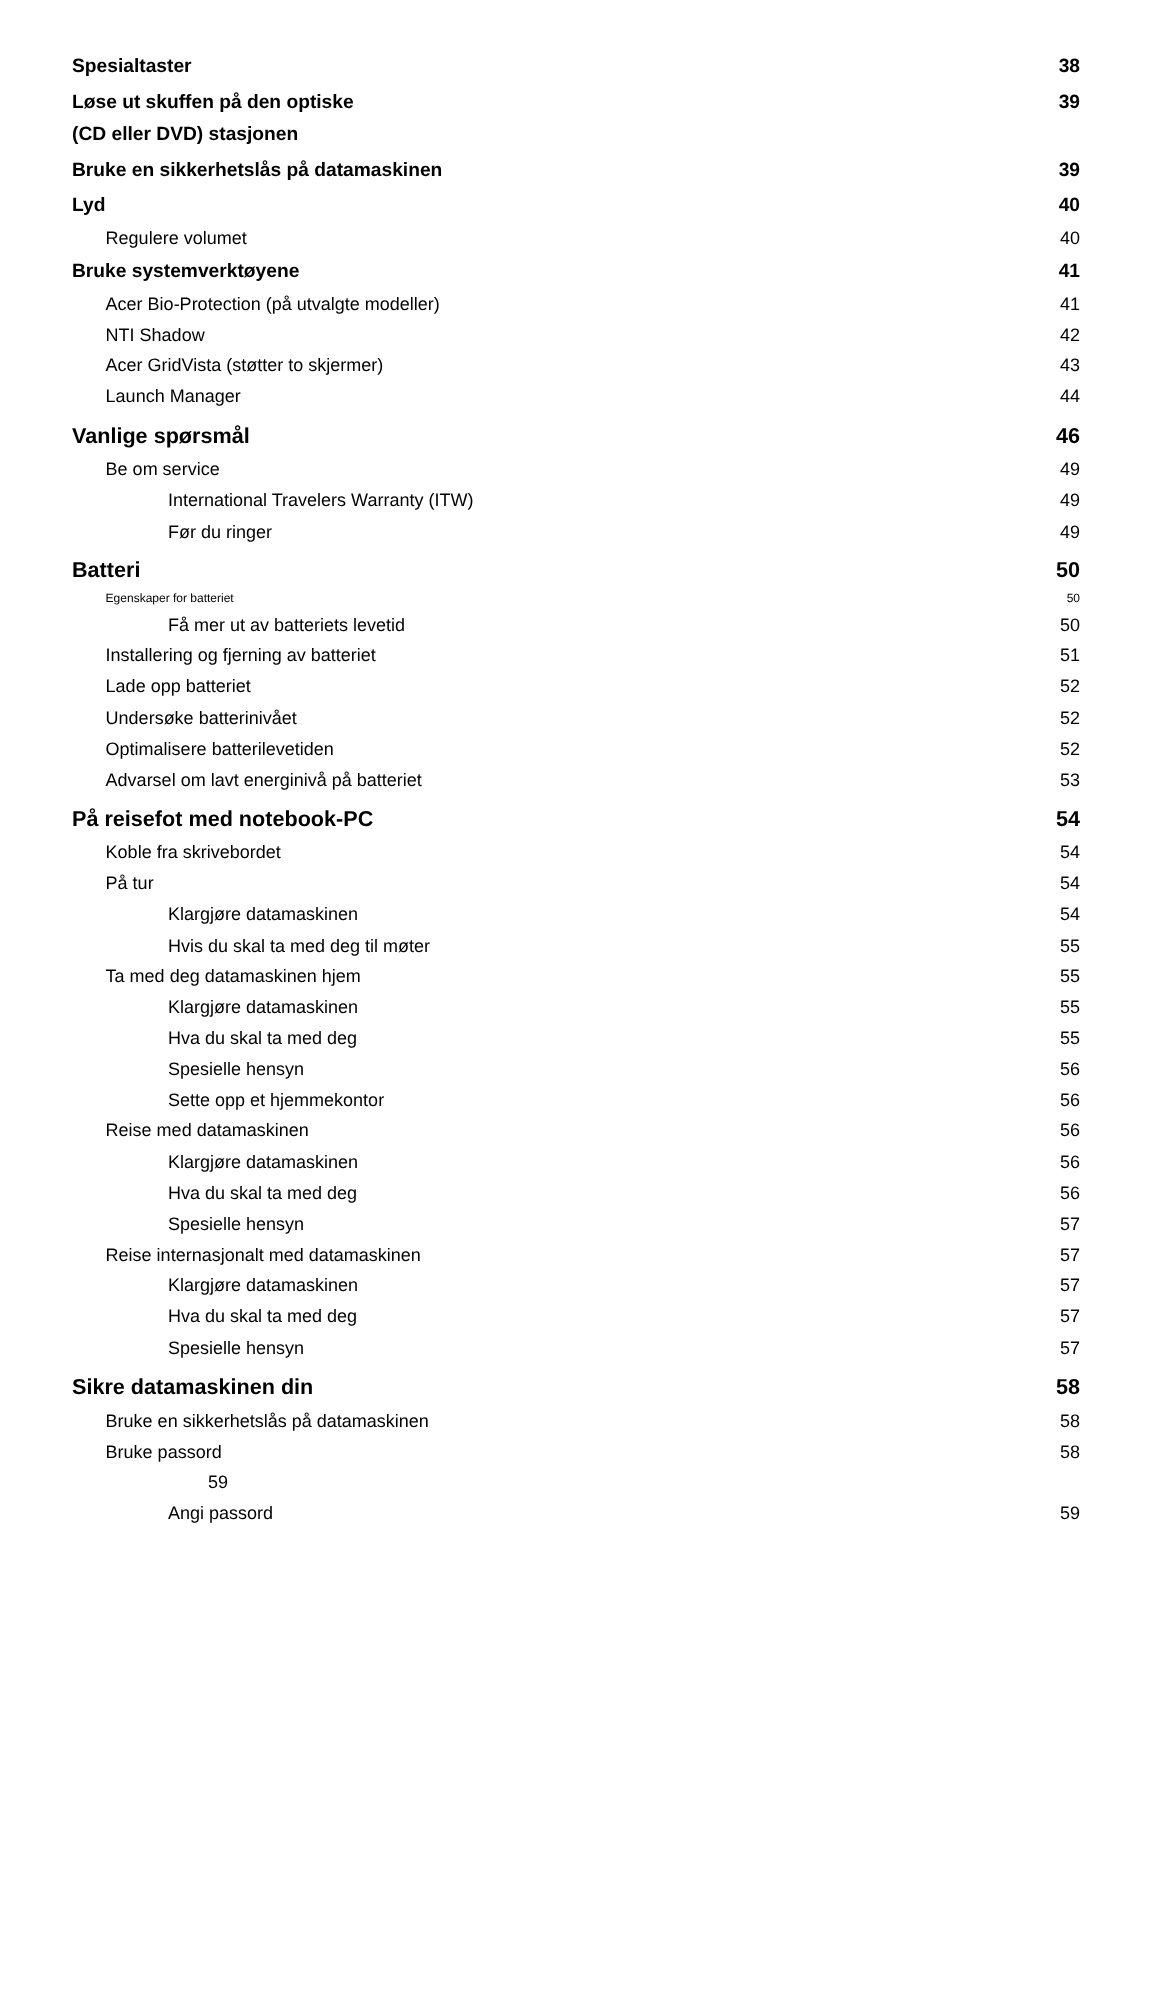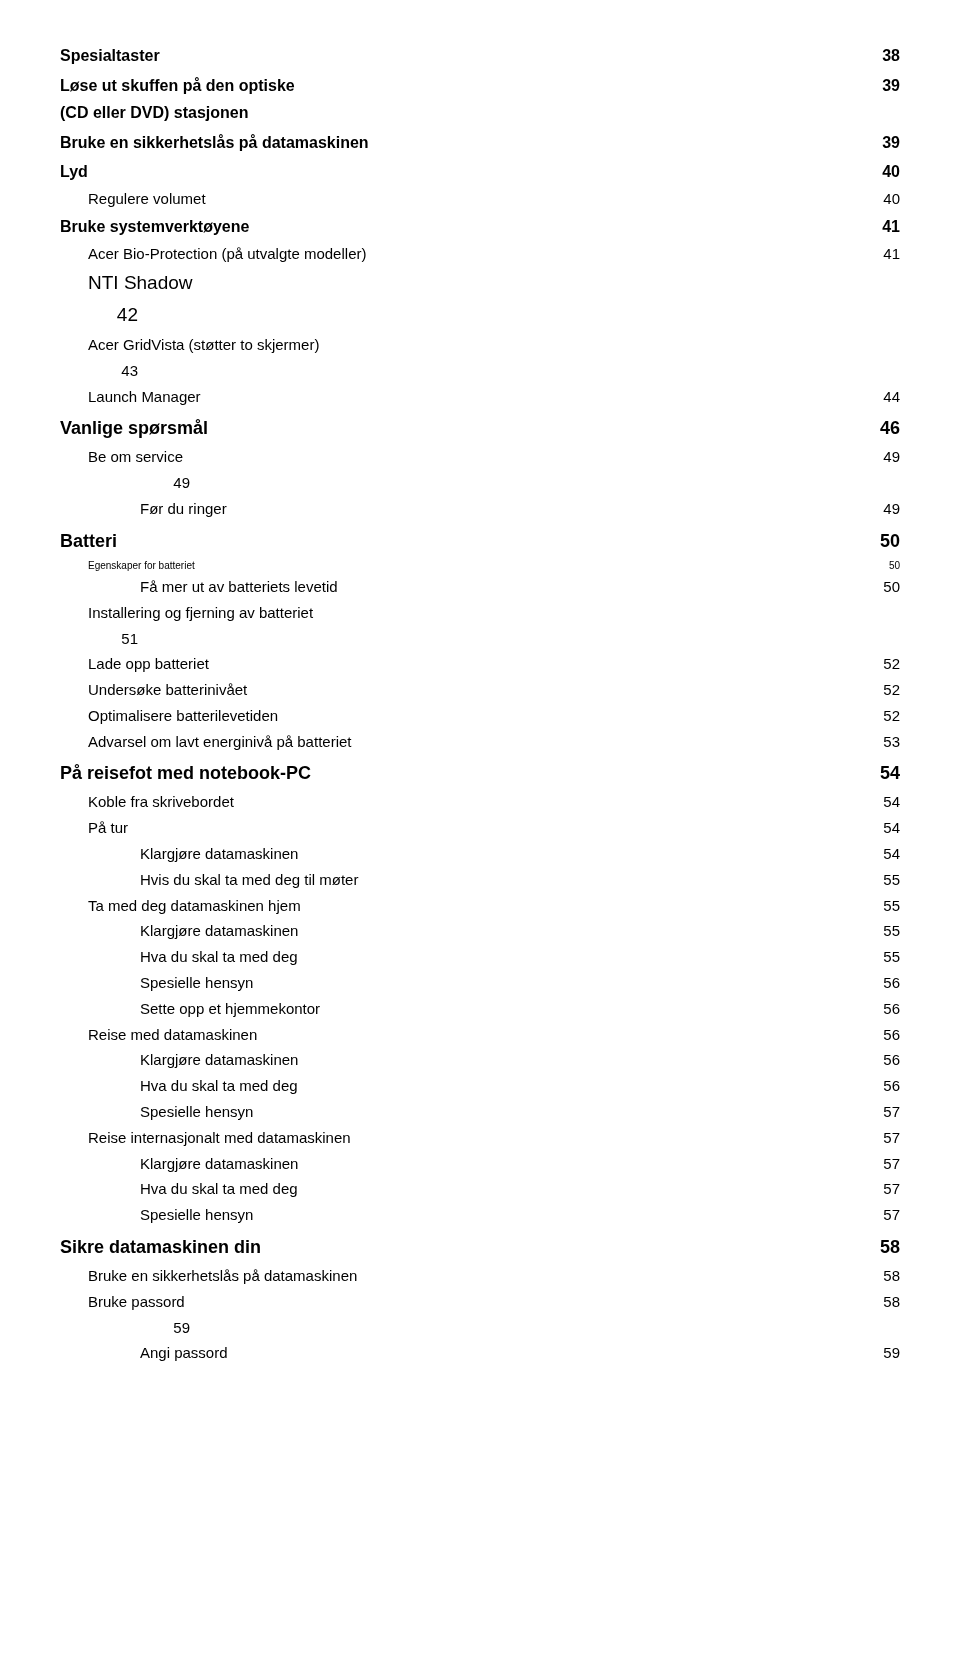--- a/index.html
+++ b/index.html
@@ -47,60 +47,61 @@
       <span style="min-width: 50px; text-align: right; flex-shrink: 0;">40</span>
     </div>
     <div style="display: flex; justify-content: space-between; align-items: baseline; padding-left: 0px; font-size: 16px; font-weight: bold; line-height: 1.72; margin-top: 2px;">
       <span style="flex: 1 1 0%;">Bruke systemverktøyene</span>
       <span style="min-width: 50px; text-align: right; flex-shrink: 0;">41</span>
     </div>
     <div style="display: flex; justify-content: space-between; align-items: baseline; padding-left: 28px; font-size: 15px; font-weight: normal; line-height: 1.72; margin-top: 0px;">
       <span style="flex: 1 1 0%;">Acer Bio-Protection (på utvalgte modeller)</span>
       <span style="min-width: 50px; text-align: right; flex-shrink: 0;">41</span>
     </div>
-    <div style="display: flex; justify-content: center; align-items: baseline; padding-left: 28px; font-size: 19px; font-weight: normal; line-height: 1.72; margin-top: 0px; flex-direction: column;">
+    <div style="display: flex; justify-content: center; align-items: baseline; padding-left: 28px; font-size: 15px; font-weight: normal; line-height: 1.72; margin-top: 0px;">
       <span style="flex: 1 1 0%;">NTI Shadow</span>
       <span style="min-width: 50px; text-align: right; flex-shrink: 0;">42</span>
     </div>
-    <div style="display: flex; justify-content: space-between; align-items: baseline; padding-left: 28px; font-size: 15px; font-weight: normal; line-height: 1.72; margin-top: 0px; flex-direction: column;">
+    <div style="display: flex; justify-content: space-between; align-items: baseline; padding-left: 28px; font-size: 15px; font-weight: normal; line-height: 1.72; margin-top: 0px;">
       <span style="flex: 1 1 0%;">Acer GridVista (støtter to skjermer)</span>
       <span style="min-width: 50px; text-align: right; flex-shrink: 0;">43</span>
     </div>
     <div style="display: flex; justify-content: center; align-items: baseline; padding-left: 28px; font-size: 15px; font-weight: normal; line-height: 1.72; margin-top: 0px;">
       <span style="flex: 1 1 0%;">Launch Manager</span>
       <span style="min-width: 50px; text-align: right; flex-shrink: 0;">44</span>
     </div>
     <div style="display: flex; justify-content: space-between; align-items: baseline; padding-left: 0px; font-size: 18px; font-weight: bold; line-height: 1.72; margin-top: 4px;">
       <span style="flex: 1 1 0%;">Vanlige spørsmål</span>
       <span style="min-width: 50px; text-align: right; flex-shrink: 0;">46</span>
     </div>
     <div style="display: flex; justify-content: space-between; align-items: baseline; padding-left: 28px; font-size: 15px; font-weight: normal; line-height: 1.72; margin-top: 0px;">
       <span style="flex: 1 1 0%;">Be om service</span>
       <span style="min-width: 50px; text-align: right; flex-shrink: 0;">49</span>
     </div>
     <div style="display: flex; justify-content: space-between; align-items: baseline; padding-left: 80px; font-size: 15px; font-weight: normal; line-height: 1.72; margin-top: 0px;">
+      <span style="flex: 1 1 0%;">International Travelers Warranty (ITW)</span>
       <span style="min-width: 50px; text-align: right; flex-shrink: 0;">49</span>
     </div>
     <div style="display: flex; justify-content: space-between; align-items: baseline; padding-left: 80px; font-size: 15px; font-weight: normal; line-height: 1.72; margin-top: 0px;">
       <span style="flex: 1 1 0%;">Før du ringer</span>
       <span style="min-width: 50px; text-align: right; flex-shrink: 0;">49</span>
     </div>
     <div style="display: flex; justify-content: space-between; align-items: baseline; padding-left: 0px; font-size: 18px; font-weight: bold; line-height: 1.72; margin-top: 4px;">
       <span style="flex: 1 1 0%;">Batteri</span>
       <span style="min-width: 50px; text-align: right; flex-shrink: 0;">50</span>
     </div>
     <div style="display: flex; justify-content: space-between; align-items: flex-start; padding-left: 28px; font-size: 10px; font-weight: normal; line-height: 1.72; margin-top: 0px;">
       <span style="flex: 1 1 0%;">Egenskaper for batteriet</span>
       <span style="min-width: 50px; text-align: right; flex-shrink: 0;">50</span>
     </div>
     <div style="display: flex; justify-content: space-between; align-items: baseline; padding-left: 80px; font-size: 15px; font-weight: normal; line-height: 1.72; margin-top: 0px;">
       <span style="flex: 1 1 0%;">Få mer ut av batteriets levetid</span>
       <span style="min-width: 50px; text-align: right; flex-shrink: 0;">50</span>
     </div>
-    <div style="display: flex; justify-content: space-between; align-items: baseline; padding-left: 28px; font-size: 15px; font-weight: normal; line-height: 1.72; margin-top: 0px; flex-direction: column;">
+    <div style="display: flex; justify-content: space-between; align-items: baseline; padding-left: 28px; font-size: 15px; font-weight: normal; line-height: 1.72; margin-top: 0px;">
       <span style="flex: 1 1 0%;">Installering og fjerning av batteriet</span>
       <span style="min-width: 50px; text-align: right; flex-shrink: 0;">51</span>
     </div>
     <div style="display: flex; justify-content: space-between; align-items: baseline; padding-left: 28px; font-size: 15px; font-weight: normal; line-height: 1.72; margin-top: 0px;">
       <span style="flex: 1 1 0%;">Lade opp batteriet</span>
       <span style="min-width: 50px; text-align: right; flex-shrink: 0;">52</span>
     </div>
     <div style="display: flex; justify-content: space-between; align-items: baseline; padding-left: 28px; font-size: 15px; font-weight: normal; line-height: 1.72; margin-top: 0px;">
       <span style="flex: 1 1 0%;">Undersøke batterinivået</span>
       <span style="min-width: 50px; text-align: right; flex-shrink: 0;">52</span>

